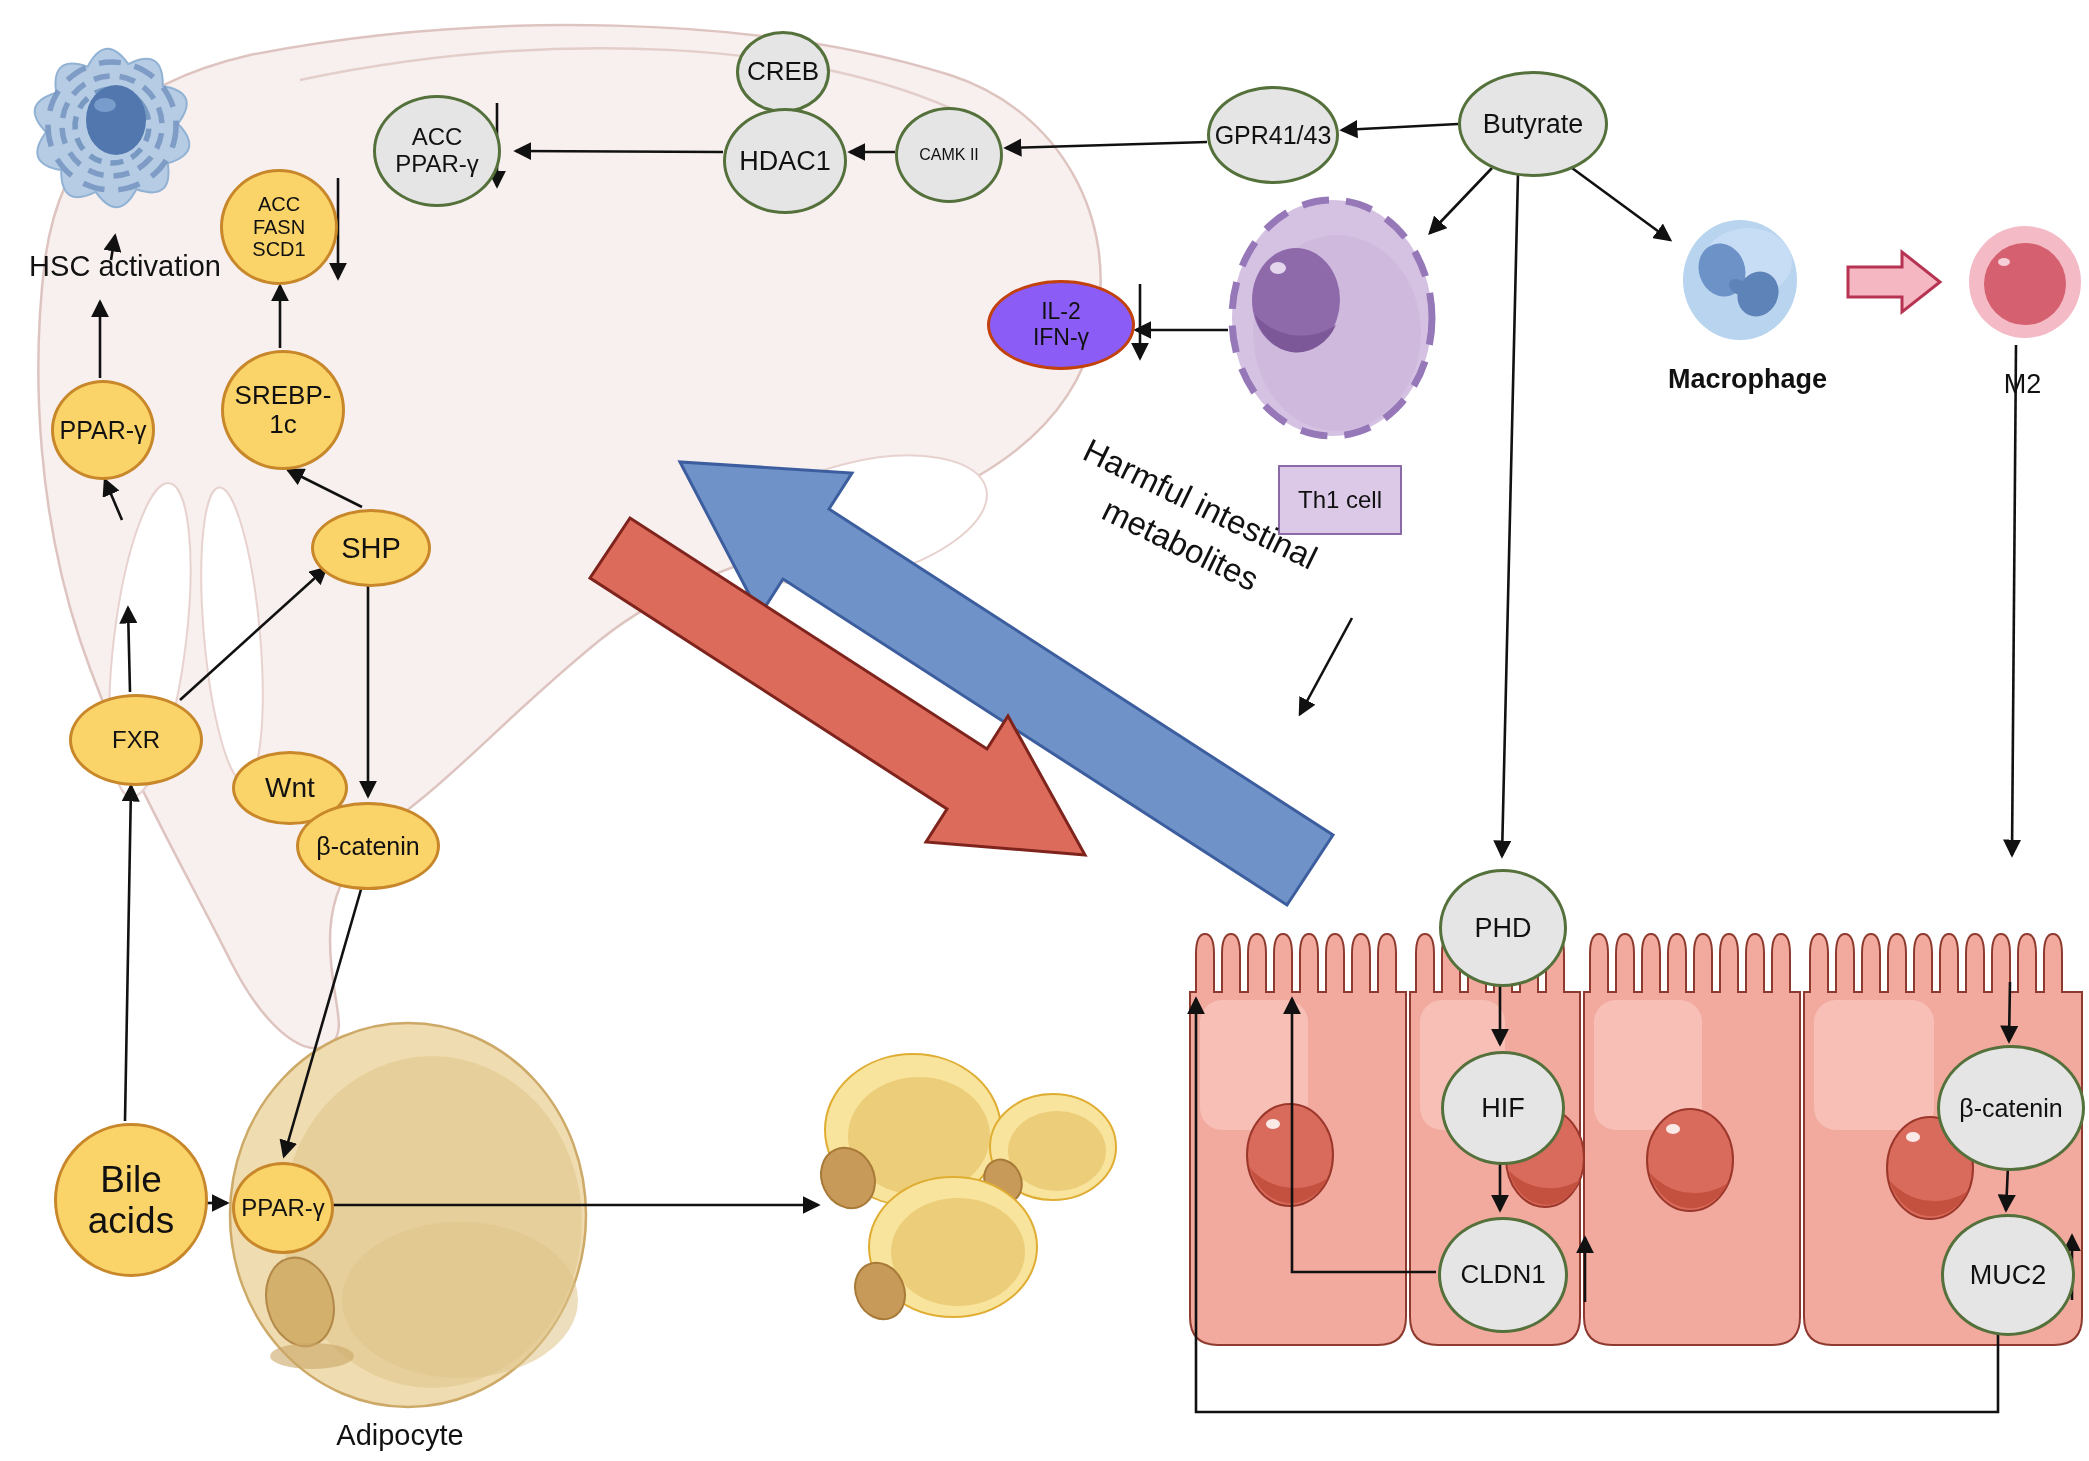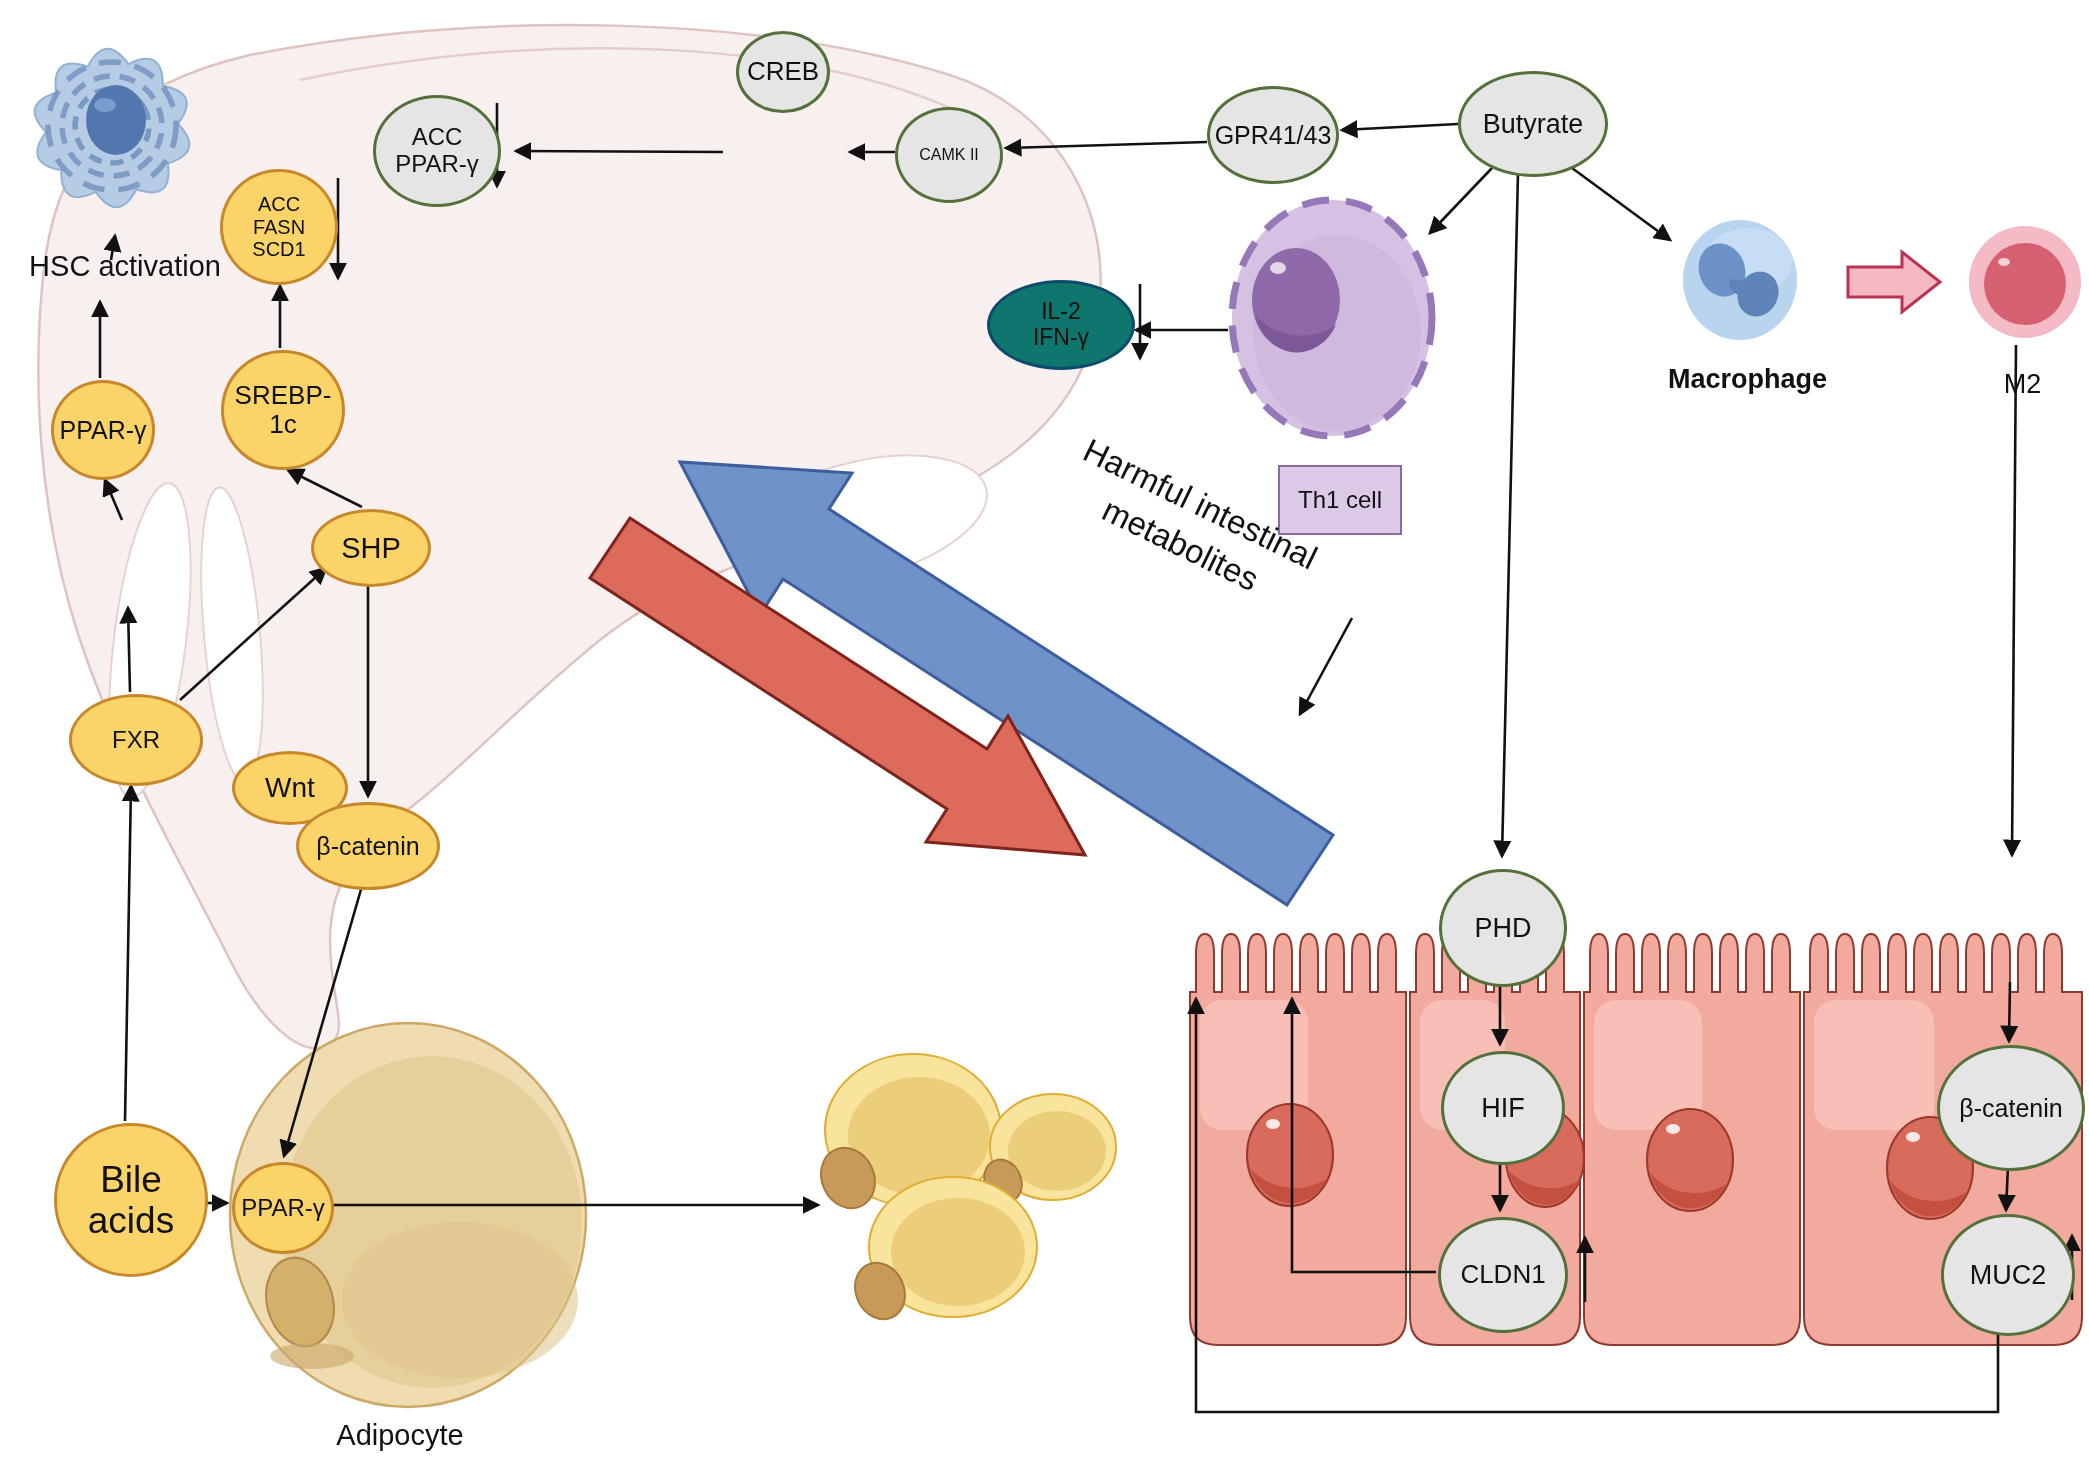--- a/index.html
+++ b/index.html
@@ -4,21 +4,21 @@
 <style>
   html,body{margin:0;padding:0;background:#ffffff;}
   body{width:2089px;height:1461px;position:relative;overflow:hidden;
        font-family:"Liberation Sans", sans-serif;color:#111;}
   #stage{position:absolute;left:0;top:0;width:2089px;height:1461px;}
   svg#art{position:absolute;left:0;top:0;}
   .node{position:absolute;display:flex;flex-direction:column;align-items:center;justify-content:center;
         text-align:center;border-radius:50%;line-height:1.12;font-weight:400;color:#111;}
   .yellow{background:#FBD469;border:3px solid #C8872A;}
   .green{background:#e5e5e5;border:3px solid #55713B;}
-  .teal{background:#0f766e;border:3px solid #0c4a6e;}
+  .teal{background:#8b5cf6;border:3px solid #c2410c;}
   .rectbox{position:absolute;display:flex;flex-direction:column;align-items:center;justify-content:center;
         text-align:center;line-height:1.3;}
   .lbl{position:absolute;text-align:center;}
   
   .n-accfasn{left:220px;top:169px;width:112px;height:110px;font-size:20px;}
   .n-ppary-hsc{left:51px;top:380px;width:98px;height:94px;font-size:25px;}
   .n-srebp1c{left:221px;top:350px;width:118px;height:114px;font-size:26px;}
   .n-mir29a{left:57px;top:522px;width:140px;height:80px;font-size:28px;}
   .n-shp{left:311px;top:509px;width:114px;height:72px;font-size:29px;}
   .n-fxr{left:69px;top:694px;width:128px;height:86px;font-size:24px;}
@@ -217,20 +217,23 @@
   <div class="node yellow n-bile">
       <span>Bile acids</span>
     </div>
   <div class="node yellow n-ppary-adip">
       <span>PPAR-γ</span>
     </div>
 
   <div class="node green n-creb">
       <span>CREB</span>
     </div>
+  <div class="node green n-hdac1">
+      <span>HDAC1</span>
+    </div>
   <div class="node green n-camk2">
       <span>CAMK II</span>
     </div>
   <div class="node green n-accppary">
     <span>ACC</span>
       <span>PPAR-γ</span>
   </div>
   <div class="node green n-gpr">
       <span>GPR41/43</span>
     </div>

